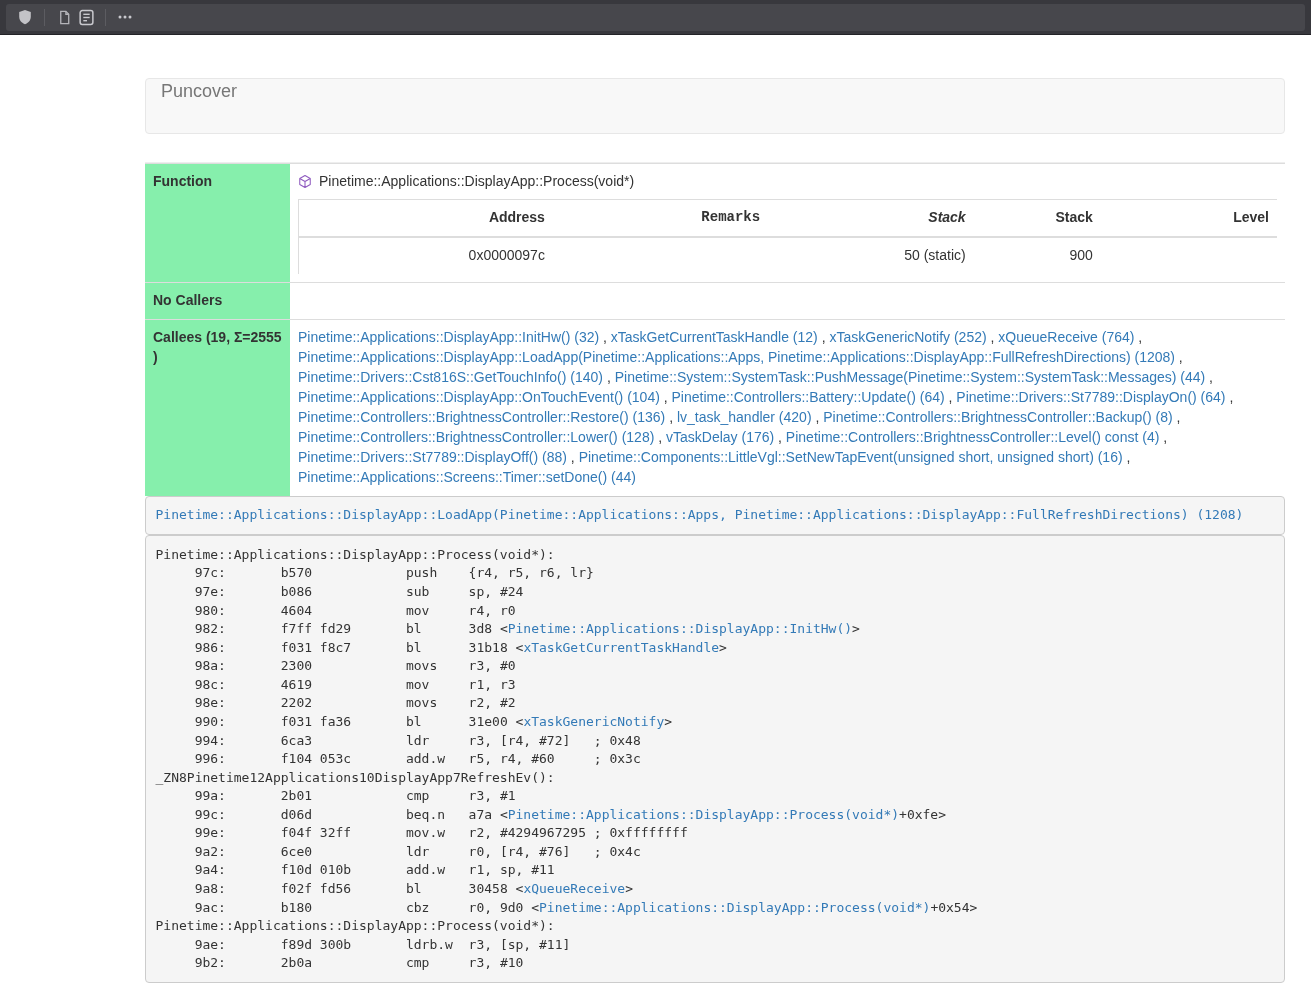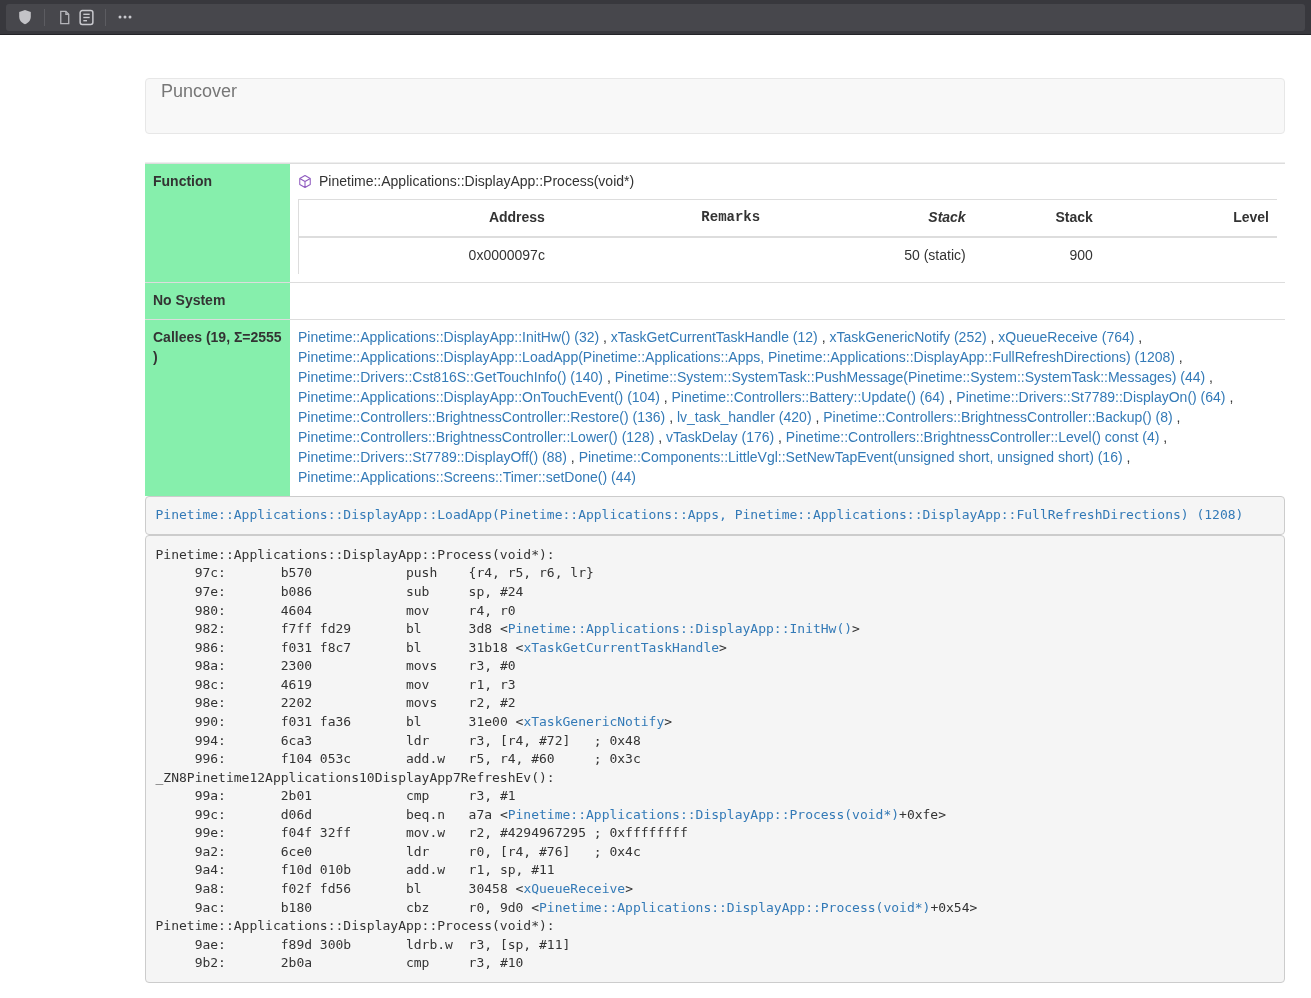--- a/index.html
+++ b/index.html
@@ -145,21 +145,21 @@
                 <td></td>
                 <td>50 (static)</td>
                 <td>900</td>
                 <td></td>
               </tr>
             </tbody>
           </table>
         </td>
       </tr>
       <tr>
-        <th>No System</th>
+        <th>No Callers</th>
         <td></td>
       </tr>
       <tr>
         <th>Callees (19, Σ=2555 )</th>
         <td><a>Pinetime::Applications::DisplayApp::InitHw() (32)</a> , <a>xTaskGetCurrentTaskHandle (12)</a> , <a>xTaskGenericNotify (252)</a> , <a>xQueueReceive (764)</a> , <a>Pinetime::Applications::DisplayApp::LoadApp(Pinetime::Applications::Apps, Pinetime::Applications::DisplayApp::FullRefreshDirections) (1208)</a> , <a>Pinetime::Drivers::Cst816S::GetTouchInfo() (140)</a> , <a>Pinetime::System::SystemTask::PushMessage(Pinetime::System::SystemTask::Messages) (44)</a> , <a>Pinetime::Applications::DisplayApp::OnTouchEvent() (104)</a> , <a>Pinetime::Controllers::Battery::Update() (64)</a> , <a>Pinetime::Drivers::St7789::DisplayOn() (64)</a> , <a>Pinetime::Controllers::BrightnessController::Restore() (136)</a> , <a>lv_task_handler (420)</a> , <a>Pinetime::Controllers::BrightnessController::Backup() (8)</a> , <a>Pinetime::Controllers::BrightnessController::Lower() (128)</a> , <a>vTaskDelay (176)</a> , <a>Pinetime::Controllers::BrightnessController::Level() const (4)</a> , <a>Pinetime::Drivers::St7789::DisplayOff() (88)</a> , <a>Pinetime::Components::LittleVgl::SetNewTapEvent(unsigned short, unsigned short) (16)</a> , <a>Pinetime::Applications::Screens::Timer::setDone() (44)</a></td>
       </tr>
     </tbody>
   </table>
 
   <pre class="codebox snippet-box"><a>Pinetime::Applications::DisplayApp::LoadApp(Pinetime::Applications::Apps, Pinetime::Applications::DisplayApp::FullRefreshDirections) (1208)</a></pre>

